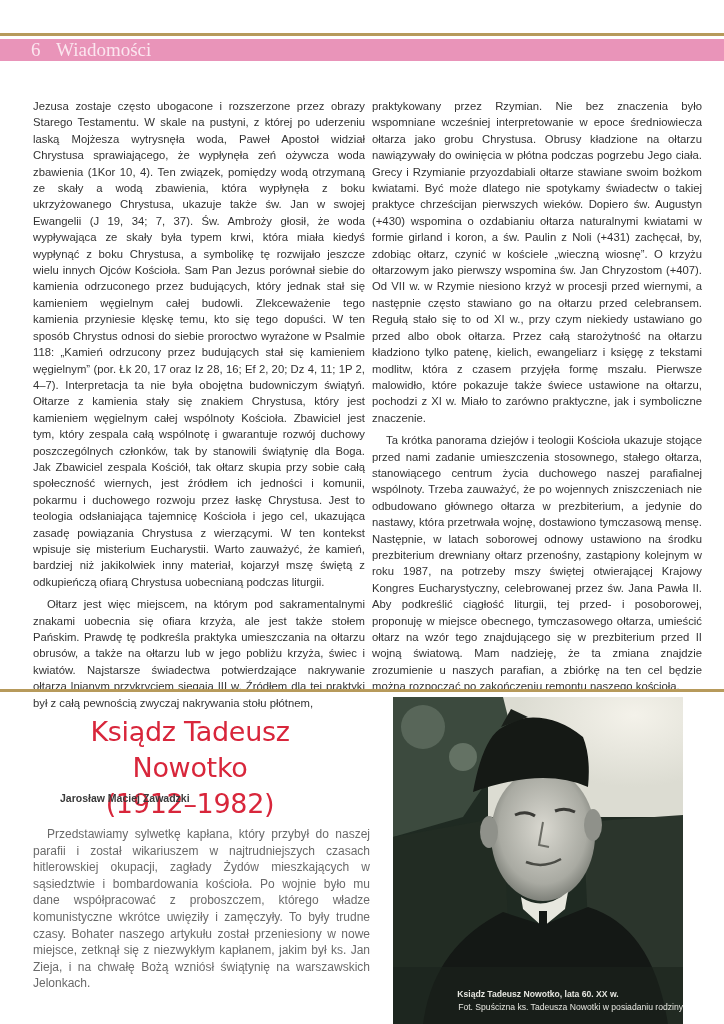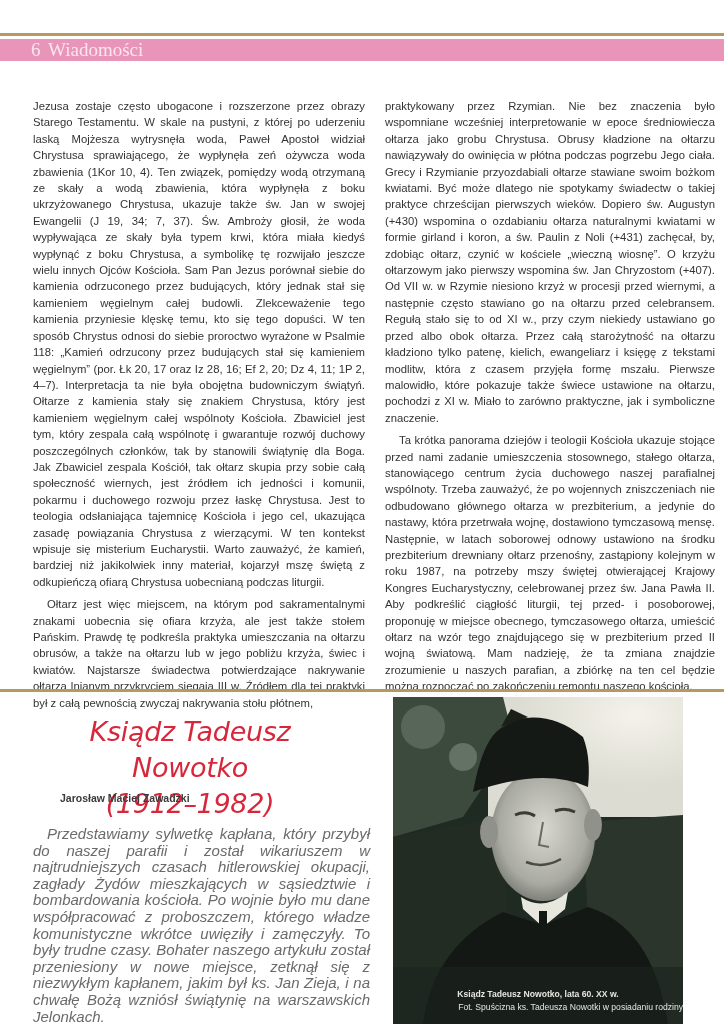--- a/index.html
+++ b/index.html
@@ -11,46 +11,45 @@
   }
   .top-rule { position: absolute; left: 0; top: 33px; width: 724px; height: 3px; background: #b79a5b; }
   .header-band {
     position: absolute; left: 0; top: 39px; width: 724px; height: 22px; background: #e994b9;
   }
   .header-band .page-num, .header-band .section {
     position: absolute; top: 0px; color: #fbe6ef;
     font-family: "Liberation Serif", "DejaVu Serif", serif; font-size: 19px; line-height: 22px;
   }
   .header-band .page-num { left: 31px; }
-  .header-band .section { left: 48px; }
+  .header-band .section { left: 56px; }
 
   .col {
     position: absolute; top: 92px; width: 332px;
     font-size: 11.3px; line-height: 16.4px; text-align: justify; color: #333;
   }
   .col p { margin: 6px 0 6px 0; }
   .col p.indent { text-indent: 14px; }
   .col-left { left: 33px; }
-  .col-right { left: 385px; width: 330px; }
+  .col-right { left: 372px; width: 330px; }
 
   .mid-rule { position: absolute; left: 0; top: 689px; width: 724px; height: 3px; background: #b79a5b; }
 
   .article-title {
     position: absolute; left: 30px; top: 714px; width: 320px; text-align: center;
     color: #d8263b; font-size: 27px; line-height: 36px; font-weight: normal;
-    font-family: "DejaVu Sans", "Liberation Sans", sans-serif; letter-spacing: -0.3px; font-style: italic;
+    font-family: "DejaVu Sans", "Liberation Sans", sans-serif; letter-spacing: -0.3px;
   }
   .author {
     position: absolute; left: 60px; top: 792px; font-size: 10.5px; font-weight: bold; color: #3a3a3a;
   }
   .lead {
     position: absolute; left: 33px; top: 826px; width: 337px;
-    font-size: 15px; line-height: 16.6px; text-align: justify; color: #6a6a6a;
+    font-size: 12px; line-height: 16.6px; text-align: justify; color: #6a6a6a;
     text-indent: 14px;
-    font-style: italic;
   }
 
   .photo {
     position: absolute; left: 393px; top: 697px; width: 290px; height: 327px; overflow: hidden;
     background: #4c1d95;
   }
   .photo svg { position: absolute; left: 0; top: 0; }
   .caption {
     position: absolute; left: 0; width: 290px; text-align: center; color: #e6e6e0; font-size: 8.6px;
   }

